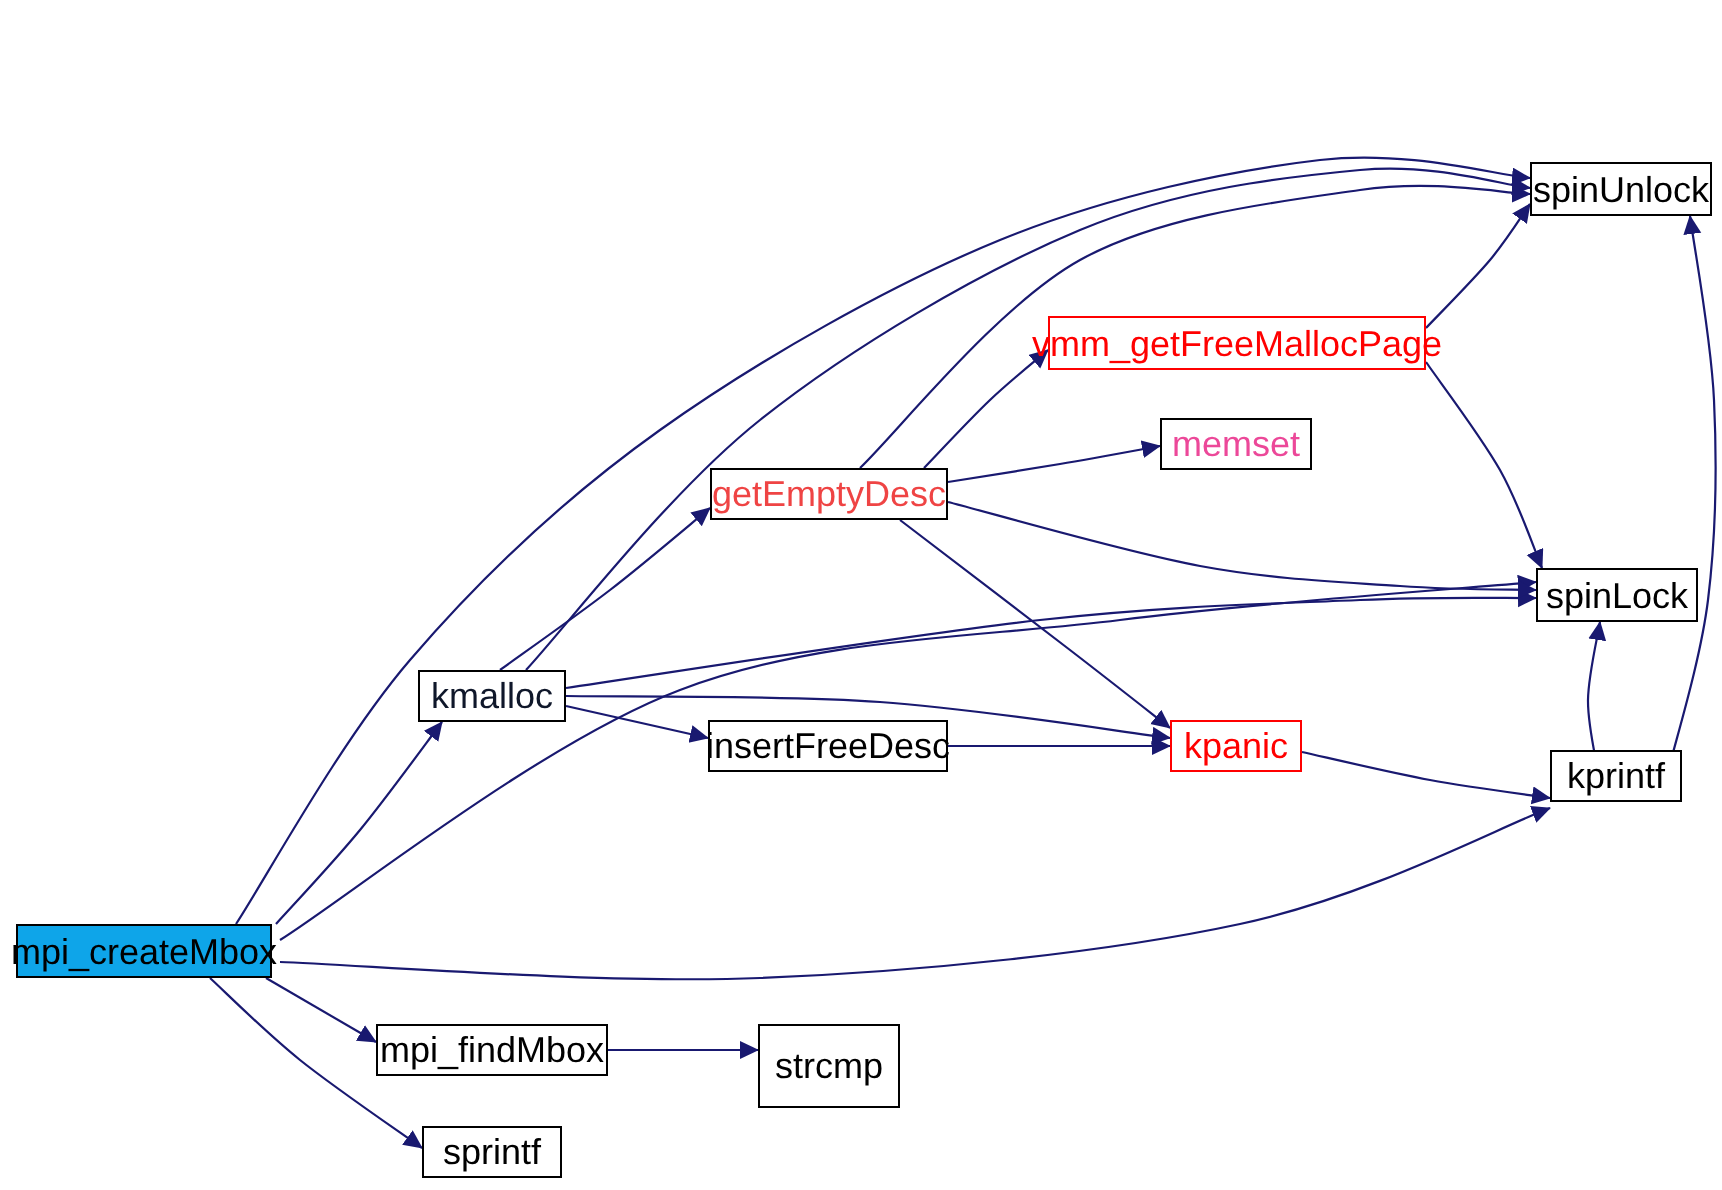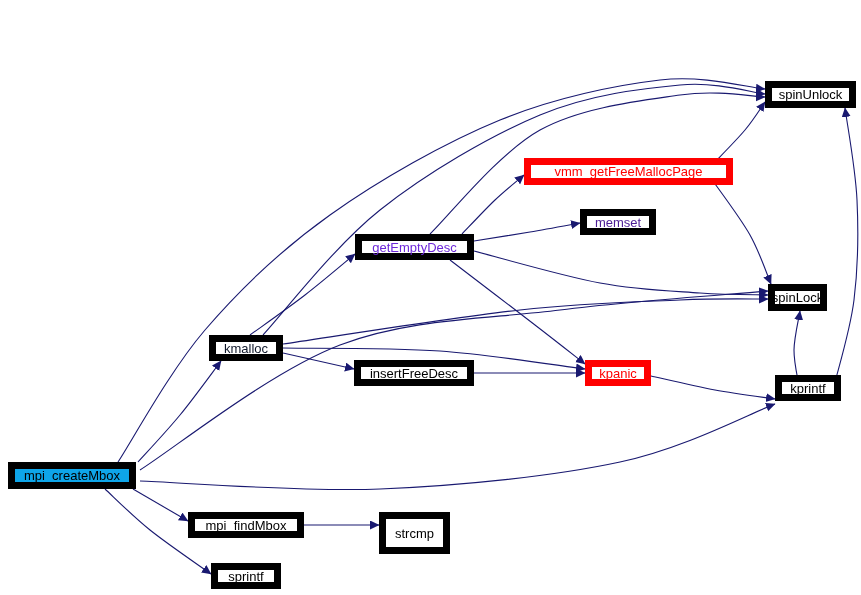--- a/index.html
+++ b/index.html
@@ -15,23 +15,23 @@
     position: absolute;
     left: 0; top: 0;
     width: 861px; height: 595px;
   }
   .node {
     position: absolute;
     box-sizing: border-box;
     display: flex;
     align-items: center;
     justify-content: center;
-    border: 7px solid #14532d;
+    border: 1px solid #14532d;
     background: #ffffff;
-    font-size: 13px;
+    font-size: 18px;
     line-height: 1;
     white-space: nowrap;
     cursor: pointer;
   }
 </style>
 </head>
 <body>
 
 <div class="graph-canvas">
   <svg class="edge-layer" viewBox="0 0 861 595" width="861" height="595">
@@ -60,25 +60,25 @@
       <path d="M713,181 C719.1666666666666,190 740.3333333333334,217.83333333333334 750,235 C759.6666666666666,252.16666666666666 767.5,275.8333333333333 771,284" fill="none" stroke="#191970" stroke-width="1.1" marker-end="url(#arrow)"></path>
       <path d="M474,373 L585,373" fill="none" stroke="#191970" stroke-width="1.1" marker-end="url(#arrow)"></path>
       <path d="M651,376 C661.6666666666666,378.3333333333333 694.3333333333334,386.1666666666667 715,390 C735.6666666666666,393.8333333333333 765,397.5 775,399" fill="none" stroke="#191970" stroke-width="1.1" marker-end="url(#arrow)"></path>
       <path d="M799,386 C798.1666666666666,380 793.8333333333334,362.5 794,350 C794.1666666666666,337.5 799,317.5 800,311" fill="none" stroke="#191970" stroke-width="1.1" marker-end="url(#arrow)"></path>
       <path d="M834,386 C837.3333333333334,371.6666666666667 850.1666666666666,331 854,300 C857.8333333333334,269 858.5,232 857,200 C855.5,168 847,123.33333333333333 845,108" fill="none" stroke="#191970" stroke-width="1.1" marker-end="url(#arrow)"></path>
       <path d="M304,525 L379,525" fill="none" stroke="#191970" stroke-width="1.1" marker-end="url(#arrow)"></path>
     </svg>
   <div class="node-layer">
       <div class="node" style="left: 8px; top: 462px; width: 128px; height: 27px; border-color: rgb(0, 0, 0); background: #0ea5e9; color: rgb(0, 0, 0);">mpi_createMbox</div>
       <div class="node" style="left: 209px; top: 335px; width: 74px; height: 26px; border-color: rgb(0, 0, 0); background: rgb(255, 255, 255); color: #0f172a;">kmalloc</div>
-      <div class="node" style="left: 355px; top: 234px; width: 119px; height: 26px; border-color: rgb(0, 0, 0); background: rgb(255, 255, 255); color: #6d28d9;">getEmptyDesc</div>
+      <div class="node" style="left: 355px; top: 234px; width: 119px; height: 26px; border-color: rgb(0, 0, 0); background: rgb(255, 255, 255); color: #ef4444;">getEmptyDesc</div>
       <div class="node" style="left: 354px; top: 360px; width: 120px; height: 26px; border-color: rgb(0, 0, 0); background: rgb(255, 255, 255); color: rgb(0, 0, 0);">insertFreeDesc</div>
-      <div class="node" style="left: 524px; top: 158px; width: 209px; height: 27px; border-color: rgb(255, 0, 0); background: rgb(255, 255, 255); color: rgb(255, 0, 0);">vmm_getFreeMallocPage</div>
-      <div class="node" style="left: 580px; top: 209px; width: 76px; height: 26px; border-color: rgb(0, 0, 0); background: rgb(255, 255, 255); color: #4c1d95;">memset</div>
+      <div class="node" style="left: 524px; top: 158px; width: 189px; height: 27px; border-color: rgb(255, 0, 0); background: rgb(255, 255, 255); color: rgb(255, 0, 0);">vmm_getFreeMallocPage</div>
+      <div class="node" style="left: 580px; top: 209px; width: 76px; height: 26px; border-color: rgb(0, 0, 0); background: rgb(255, 255, 255); color: #ec4899;">memset</div>
       <div class="node" style="left: 585px; top: 360px; width: 66px; height: 26px; border-color: rgb(255, 0, 0); background: rgb(255, 255, 255); color: rgb(255, 0, 0);">kpanic</div>
       <div class="node" style="left: 765px; top: 81px; width: 91px; height: 27px; border-color: rgb(0, 0, 0); background: rgb(255, 255, 255); color: rgb(0, 0, 0);">spinUnlock</div>
-      <div class="node" style="left: 768px; top: 284px; width: 59px; height: 27px; border-color: rgb(0, 0, 0); background: rgb(255, 255, 255); color: rgb(0, 0, 0);">spinLock</div>
+      <div class="node" style="left: 768px; top: 284px; width: 81px; height: 27px; border-color: rgb(0, 0, 0); background: rgb(255, 255, 255); color: rgb(0, 0, 0);">spinLock</div>
       <div class="node" style="left: 775px; top: 375px; width: 66px; height: 26px; border-color: rgb(0, 0, 0); background: rgb(255, 255, 255); color: rgb(0, 0, 0);">kprintf</div>
       <div class="node" style="left: 188px; top: 512px; width: 116px; height: 26px; border-color: rgb(0, 0, 0); background: rgb(255, 255, 255); color: rgb(0, 0, 0);">mpi_findMbox</div>
       <div class="node" style="left: 379px; top: 512px; width: 71px; height: 42px; border-color: rgb(0, 0, 0); background: rgb(255, 255, 255); color: rgb(0, 0, 0);">strcmp</div>
       <div class="node" style="left: 211px; top: 563px; width: 70px; height: 26px; border-color: rgb(0, 0, 0); background: rgb(255, 255, 255); color: rgb(0, 0, 0);">sprintf</div>
     </div>
 </div>
 
 </body></html>

